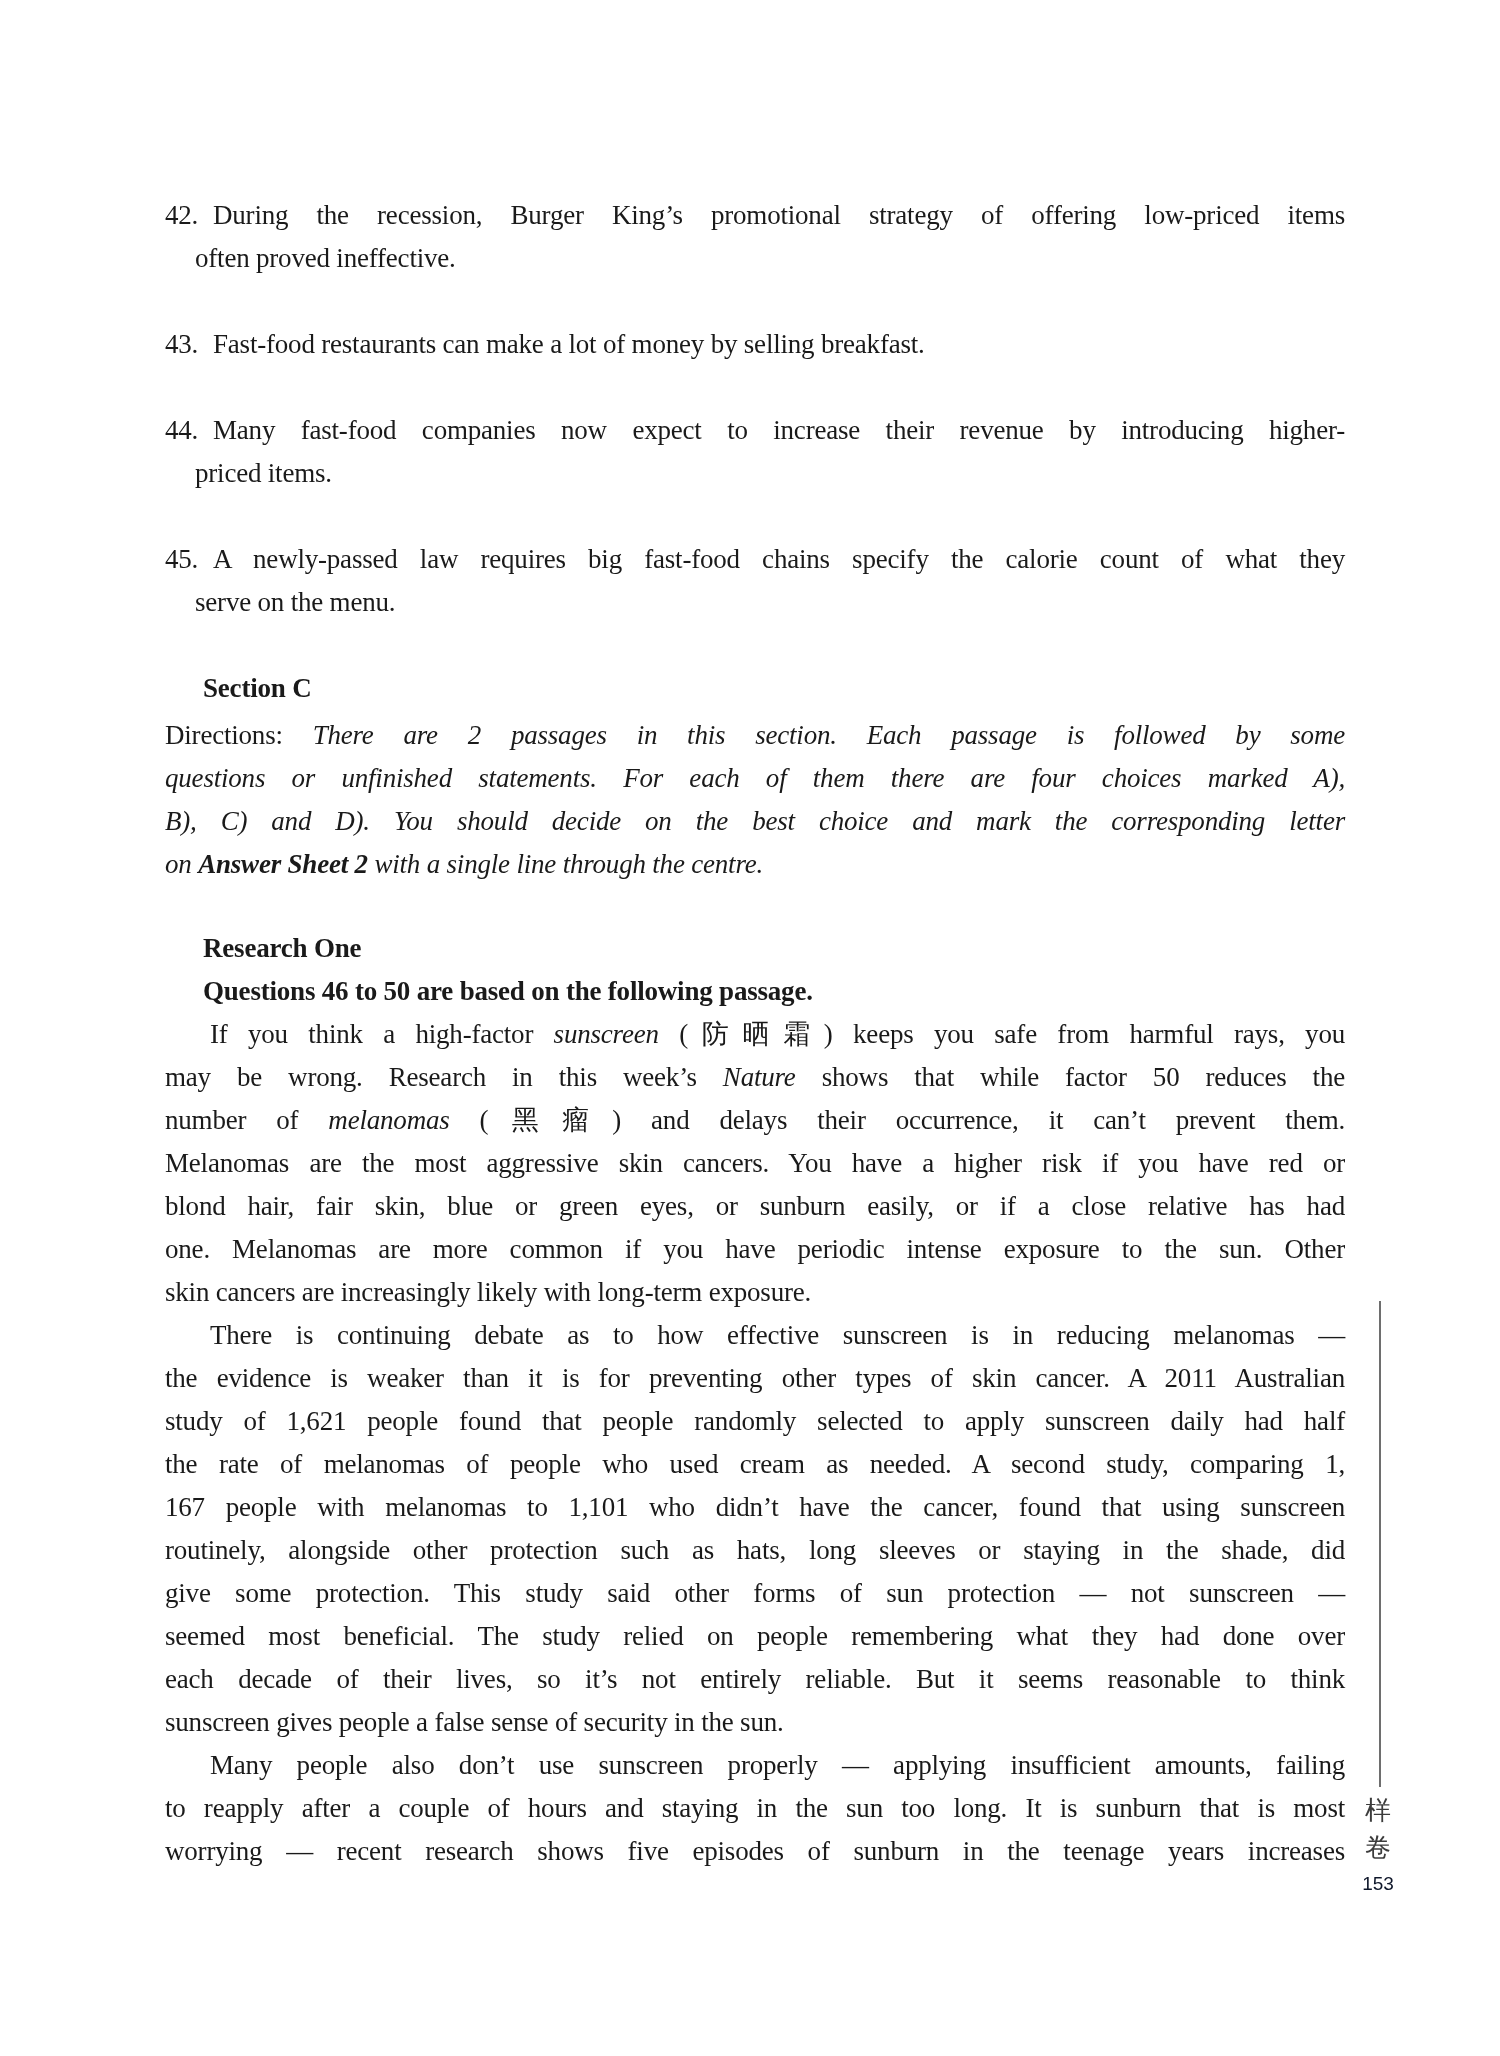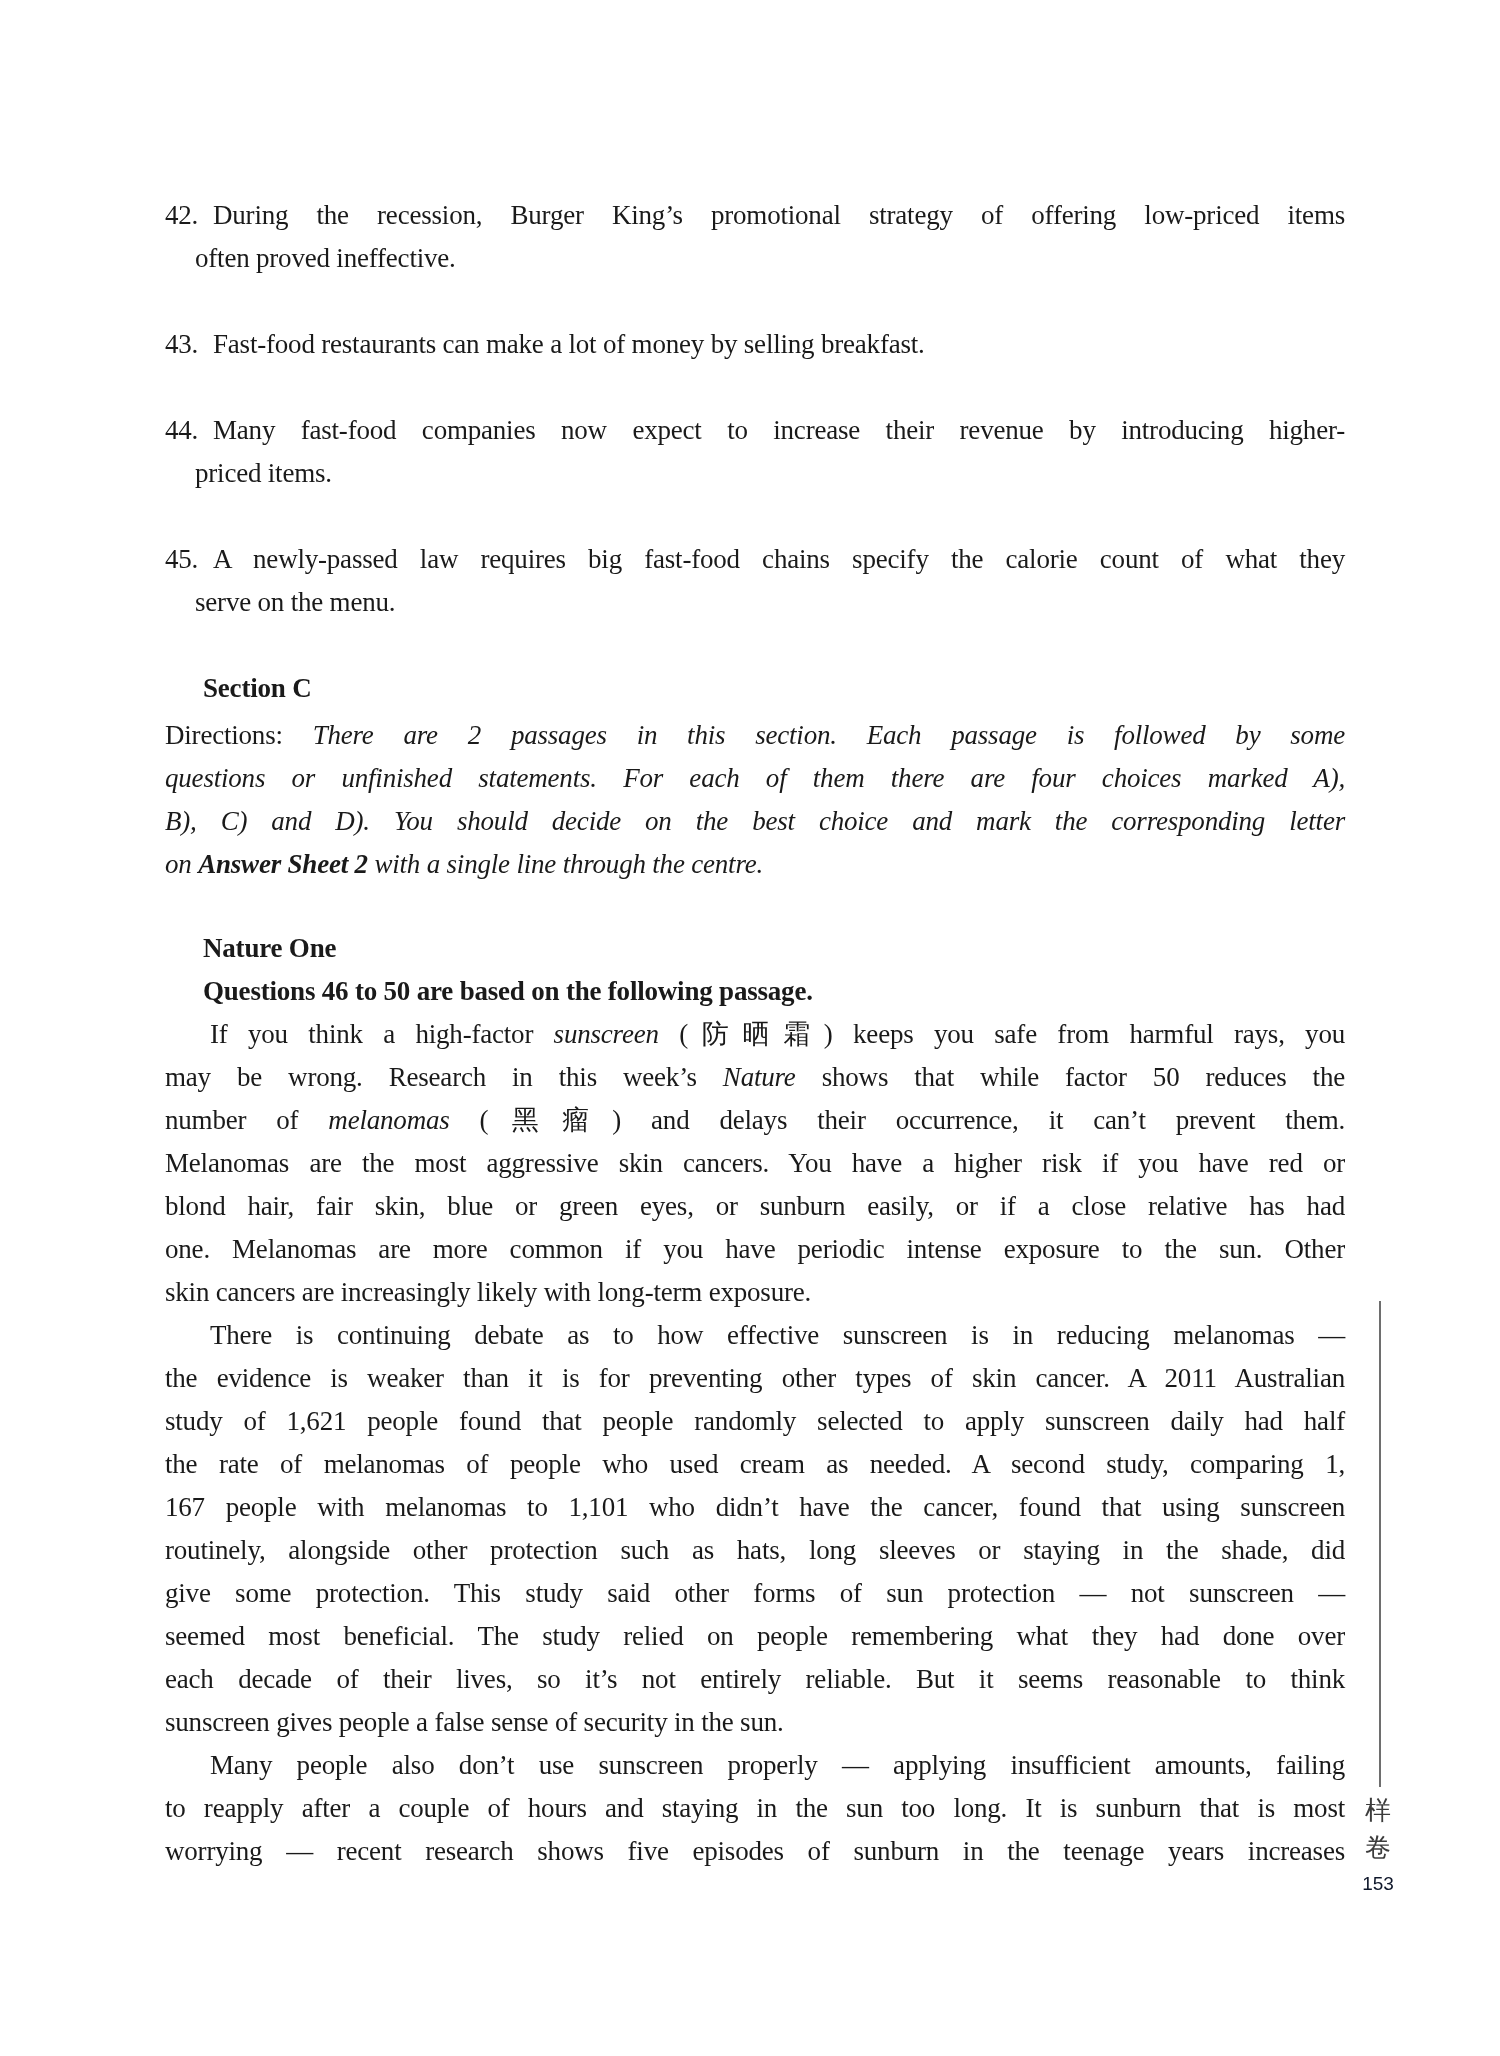--- a/index.html
+++ b/index.html
@@ -89,21 +89,21 @@
 
     <div class="heading" id="section-c-heading">Section C</div>
 
     <div id="directions">
         <div class="tline"><span class="seg-b">Directions:</span><span> </span><span class="seg-i">There are 2 passages in this section. Each passage is followed by some</span></div>
         <div class="tline"><span class="seg-i">questions or unfinished statements. For each of them there are four choices marked A),</span></div>
         <div class="tline"><span class="seg-i">B), C) and D). You should decide on the best choice and mark the corresponding letter</span></div>
         <div class="tline last"><span class="seg-i">on </span><span class="seg-bi">Answer Sheet 2</span><span class="seg-i"> with a single line through the centre.</span></div>
       </div>
 
-    <div class="heading" id="passage-one-heading">Nature One</div>
+    <div class="heading" id="passage-one-heading">Research One</div>
 
     <div class="heading">Questions 46 to 50 are based on the following passage.</div>
 
     <div class="para indent-first">
         <div class="tline"><span>If you think a high-factor </span><span class="seg-i">sunscreen</span><span> (防晒霜) keeps you safe from harmful rays, you</span></div>
         <div class="tline"><span>may be wrong. Research in this week’s </span><span class="seg-i">Nature</span><span> shows that while factor 50 reduces the</span></div>
         <div class="tline"><span>number of </span><span class="seg-i">melanomas</span><span> (黑瘤) and delays their occurrence, it can’t prevent them.</span></div>
         <div class="tline"><span>Melanomas are the most aggressive skin cancers. You have a higher risk if you have red or</span></div>
         <div class="tline"><span>blond hair, fair skin, blue or green eyes, or sunburn easily, or if a close relative has had</span></div>
         <div class="tline"><span>one. Melanomas are more common if you have periodic intense exposure to the sun. Other</span></div>

